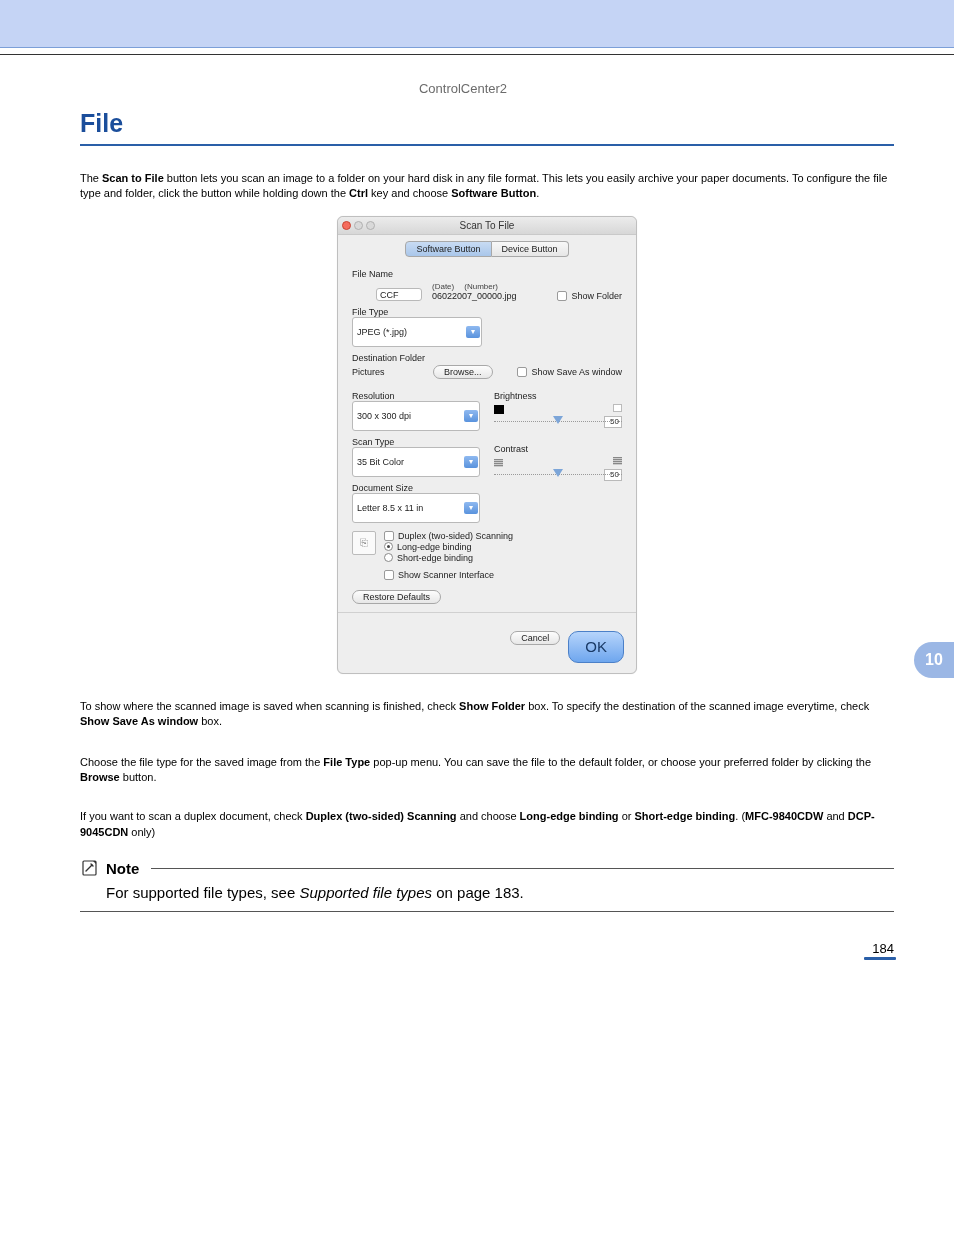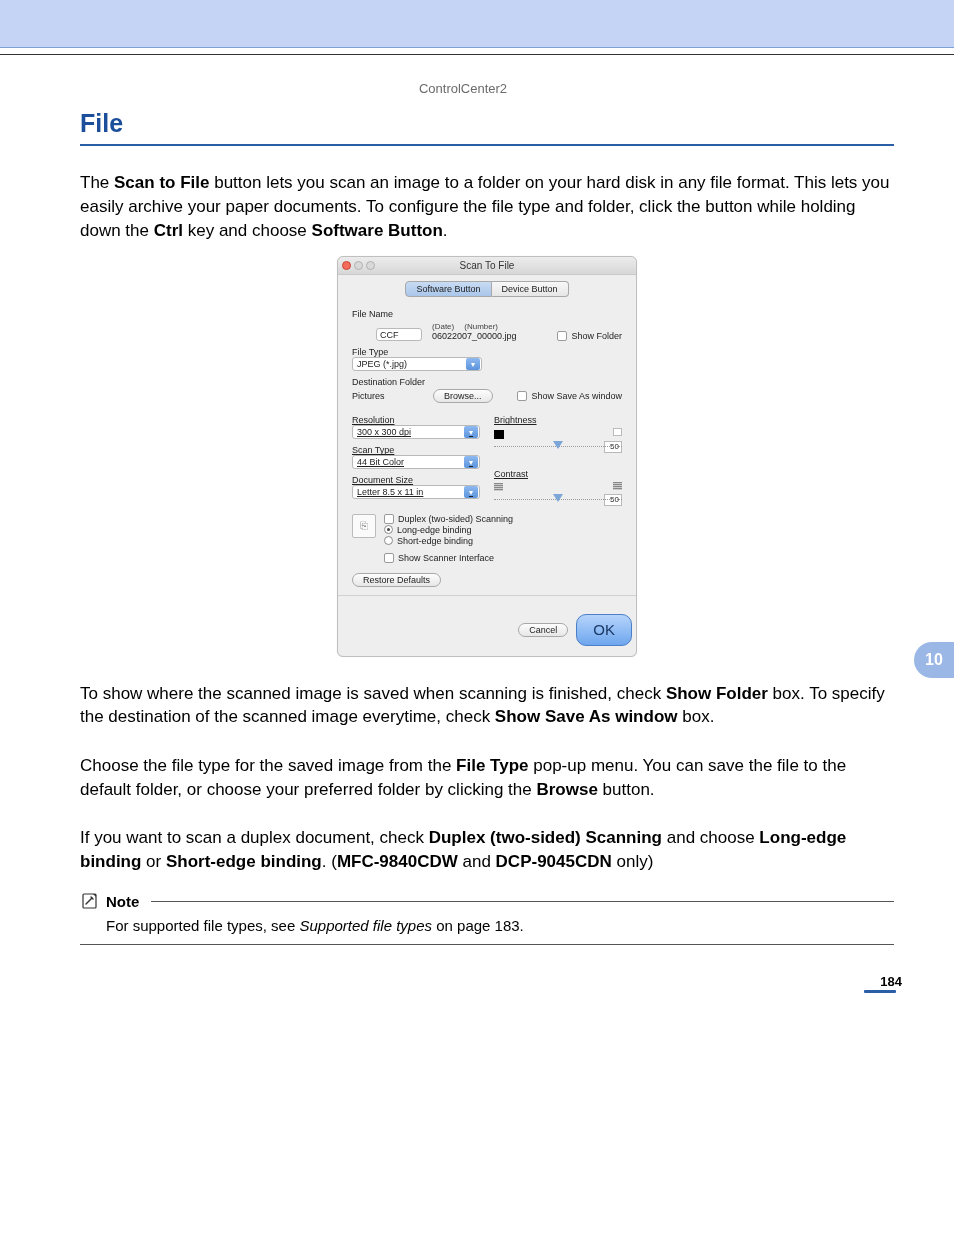--- a/index.html
+++ b/index.html
@@ -35,21 +35,21 @@
     font-weight: bold;
     color: #1b4e9b;
     margin: 13px 0 6px 0;
   }
   .section-rule {
     height: 2px;
     background: #2a5fa8;
     margin-bottom: 18px;
   }
   p.body {
-    font-size: 17px;
+    font-size: 11px;
     line-height: 1.4;
     margin: 25px 0 14px 0;
   }
   b { font-weight: bold; }
   .italic { font-style: italic; }
 
   
   .side-tab {
     position: absolute;
     right: 0;
@@ -88,23 +88,23 @@
   .note-body {
     padding: 6px 0 10px 26px;
     font-size: 15px;
   }
   .note-bottom {
     height: 1px; background: #555;
   }
 
   .page-num {
     position: absolute;
-    right: 52px;
+    right: 60px;
     bottom: 58px;
-    font-weight: bold;
+    font-weight: normal;
     font-size: 13px;
   }
   .page-num-bar {
     position: absolute;
     right: 58px;
     bottom: 54px;
     width: 32px;
     height: 3px;
     background: #2a5fa8;
     border-radius: 1px;
@@ -174,38 +174,38 @@
   .w-full { width: 100%; }
   .date-num { font-size: 8px; color: #444; }
   .cb-row { display: flex; align-items: center; gap: 4px; font-size: 9px; }
   .cb {
     width: 10px; height: 10px; border: 1px solid #9a9a9a;
     background: #fff; border-radius: 2px;
   }
   .combo {
     display: flex; align-items: center; justify-content: space-between;
     border: 1px solid #b9b9b9; background: #fff;
-    border-radius: 3px; height: 14px; padding: 0 0 0 4px;
+    border-radius: 3px; height: 30px; padding: 0 0 0 4px;
     font-size: 9px;
   }
   .combo-arrow {
     width: 14px; height: 12px;
     background: linear-gradient(#8fb9f0,#5a93dd);
     border-radius: 2px; margin: 1px;
     display: flex; align-items: center; justify-content: center;
     color: #fff; font-size: 8px;
   }
   .dest-row { display: flex; align-items: center; gap: 11px; margin-top: 2px; }
   .pill-btn {
     border: 1px solid #a8a8a8; background: linear-gradient(#fdfdfd,#e7e7e7);
     border-radius: 9px; padding: 1px 10px; font-size: 9px; height: 14px;
     display: inline-flex; align-items: center;
   }
   .two-col { display: flex; gap: 14px; margin-top: 6px; }
-  .col { flex: 1; text-decoration: underline; }
+  .col { flex: 1; }
   .slider-wrap { margin-top: 3px; }
   .swatch {
     width: 10px; height: 9px; background: #000; display: inline-block;
     vertical-align: middle;
   }
   .swatch.white {
     background: #fff; border: 1px solid #bbb; width: 9px; height: 8px;
   }
   .slider-track {
     position: relative; height: 12px; margin-top: 2px;
@@ -243,22 +243,21 @@
   .radio {
     width: 9px; height: 9px; border: 1px solid #8a8a8a; border-radius: 50%;
     background: #fff; position: relative;
   }
   .radio.sel::after {
     content: ""; position: absolute; left: 2px; top: 2px;
     width: 3px; height: 3px; background: #444; border-radius: 50%;
   }
   .dlg-footer {
     display: flex; justify-content: flex-end; gap: 8px;
-    padding: 8px 4px 10px 12px;
-    align-items: center;
+    padding: 8px 12px 10px 12px;
   }
   .btn-ok {
     border-radius: 10px; padding: 1px 16px; font-size: 15px; height: 32px;
     display: inline-flex; align-items: center;
     background: linear-gradient(#b6d4fb,#6ea6ee);
     border: 1px solid #4b80c8; color: #1a3a66;
   }
   .divider { height: 1px; background: #d0d0d0; margin: 8px -14px 0 -14px; }
 </style>
 </head>
@@ -333,21 +332,21 @@
 
       <div class="two-col">
         <div class="col">
           <div class="fld-label">Resolution</div>
           <div class="combo">
             <span>300 x 300 dpi</span>
             <span class="combo-arrow">▾</span>
           </div>
           <div class="fld-label">Scan Type</div>
           <div class="combo">
-            <span>44 Bit Color</span>
+            <span>35 Bit Color</span>
             <span class="combo-arrow">▾</span>
           </div>
           <div class="fld-label">Document Size</div>
           <div class="combo">
             <span>Letter  8.5 x 11 in</span>
             <span class="combo-arrow">▾</span>
           </div>
         </div>
         <div class="col">
           <div class="fld-label">Brightness</div>

